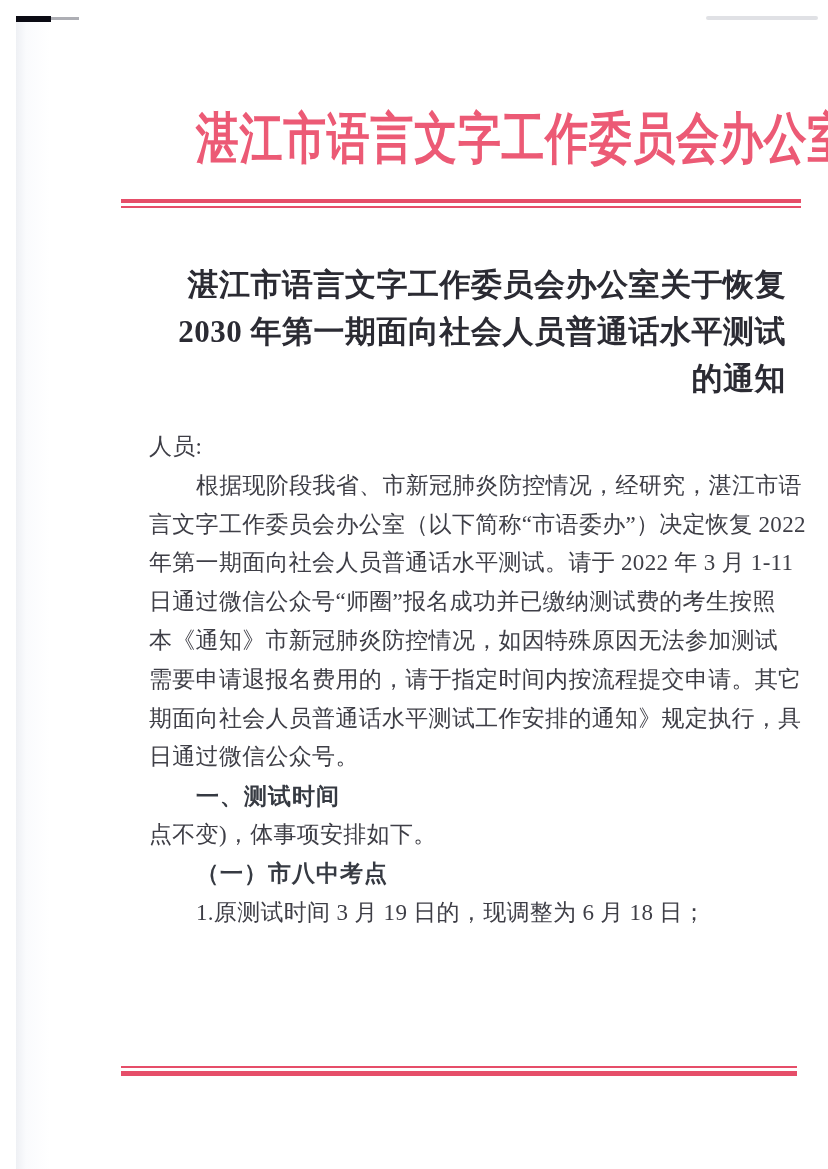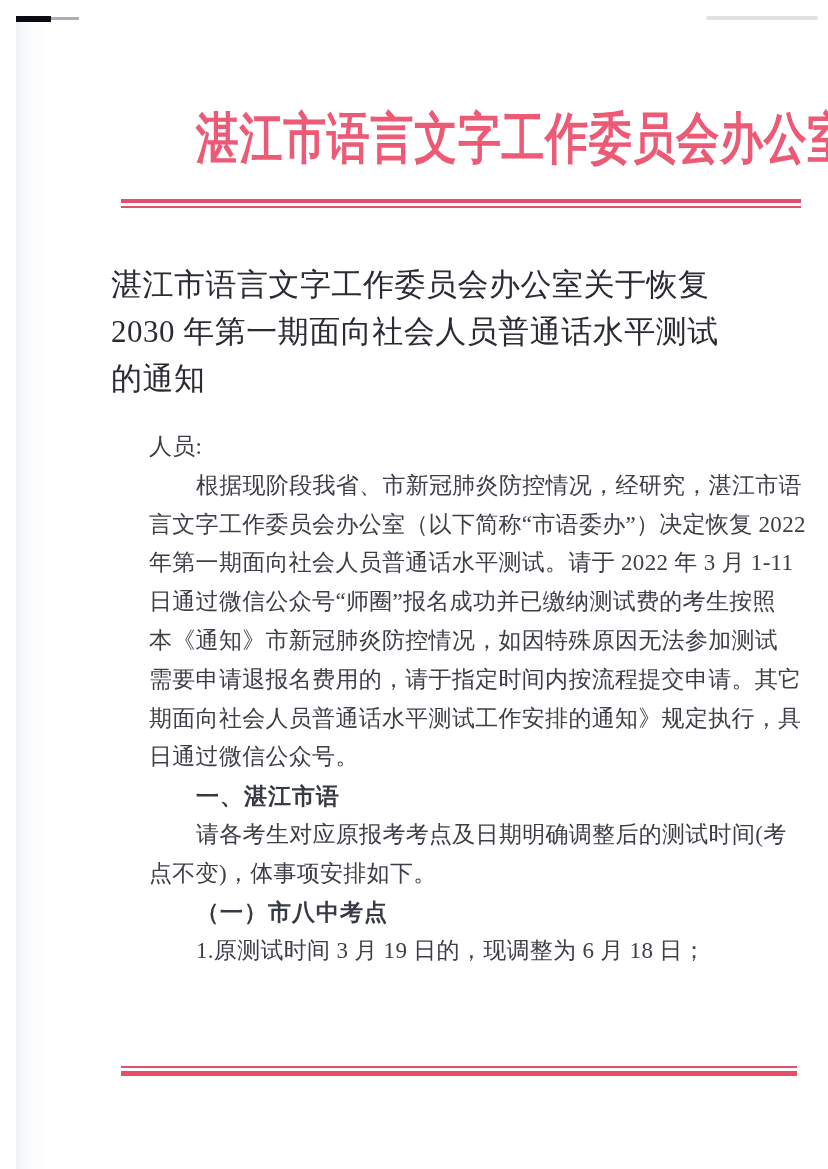--- a/index.html
+++ b/index.html
@@ -44,22 +44,22 @@
     transform-origin:center;
     letter-spacing:1px;
   }
   .header-rule{position:absolute;top:183px;left:105px;width:680px;}
   .header-rule .rule-thick{height:4px;background:var(--accent_red_line);}
   .header-rule .rule-gap{height:3px;}
   .header-rule .rule-thin{height:2px;background:var(--accent_red_line);}
   
   .doc-title{
     position:absolute;top:245px;left:95px;width:675px;
-    text-align:left;
-    font-size:31px;line-height:47px;font-weight:400;
+    text-align:right;
+    font-size:31px;line-height:47px;font-weight:700;
     color:var(--title_ink);
     letter-spacing:.5px;
   }
   
   .doc-body{
     position:absolute;top:412px;left:133px;width:645px;
     font-size:23px;line-height:38.8px;
     color:var(--body_ink);
     letter-spacing:.3px;
     white-space:nowrap;
@@ -104,22 +104,21 @@
   <main class="doc-body" id="body-lines">
       <div class="body-line">人员:</div>
       <div class="body-line indent">根据现阶段我省、市新冠肺炎防控情况，经研究，湛江市语</div>
       <div class="body-line">言文字工作委员会办公室（以下简称“市语委办”）决定恢复 2022</div>
       <div class="body-line">年第一期面向社会人员普通话水平测试。请于 2022 年 3 月 1-11</div>
       <div class="body-line">日通过微信公众号“师圈”报名成功并已缴纳测试费的考生按照</div>
       <div class="body-line">本《通知》市新冠肺炎防控情况，如因特殊原因无法参加测试</div>
       <div class="body-line">需要申请退报名费用的，请于指定时间内按流程提交申请。其它</div>
       <div class="body-line">期面向社会人员普通话水平测试工作安排的通知》规定执行，具</div>
       <div class="body-line">日通过微信公众号。</div>
-      <div class="body-line indent heading">一、湛江市语</div>
-      <div class="body-line indent">请各考生对应原报考考点及日期明确调整后的测试时间(考</div>
+      <div class="body-line indent heading">一、测试时间</div>
       <div class="body-line">点不变)，体事项安排如下。</div>
       <div class="body-line indent subheading">（一）市八中考点</div>
       <div class="body-line indent">1.原测试时间 3 月 19 日的，现调整为 6 月 18 日；</div>
     </main>
 
   <div class="footer-rule">
     <div class="rule-thin"></div>
     <div class="rule-gap"></div>
     <div class="rule-thick"></div>
   </div>

